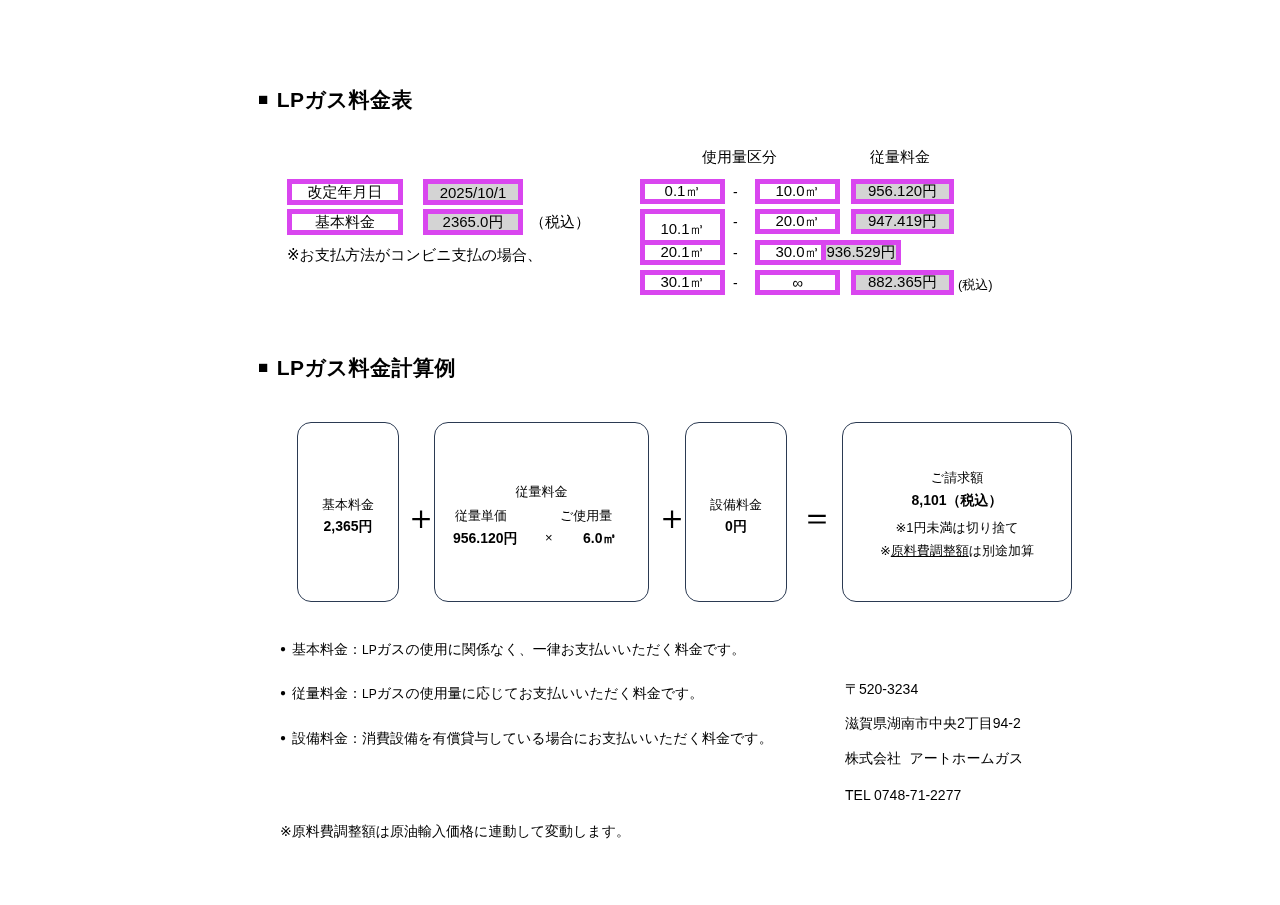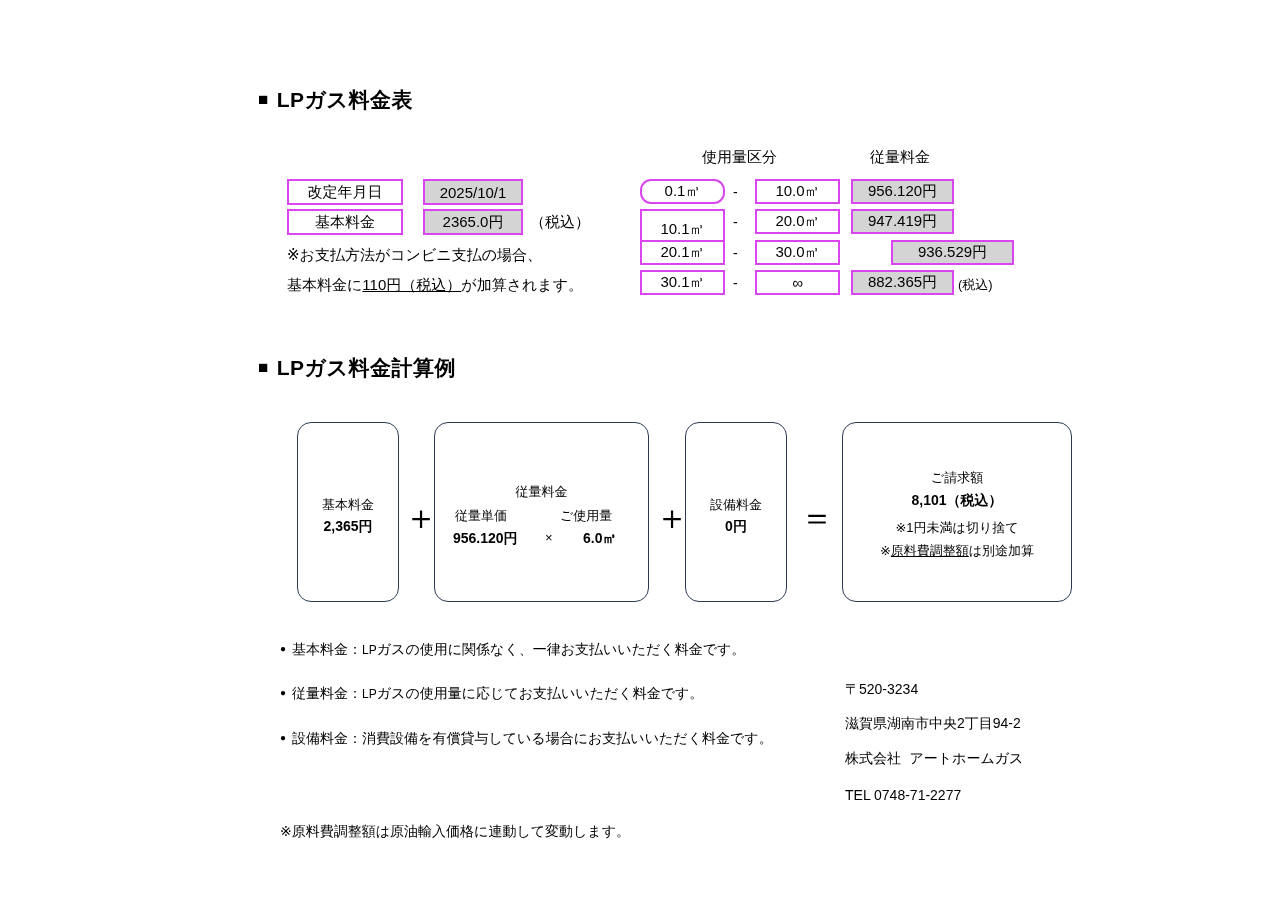--- a/index.html
+++ b/index.html
@@ -34,21 +34,21 @@
     font-size: 17px;
     vertical-align: 2px;
   }
   #heading-rate { left: 258px; top: 86px; }
   #heading-example { left: 258px; top: 354px; }
 
   
   .cell {
     position: absolute;
     box-sizing: border-box;
-    border: 2px solid #d946ef;
+    border: 5px solid #d946ef;
     background: #ffffff;
     font-size: 15px;
     display: flex;
     align-items: center;
     justify-content: center;
     white-space: nowrap;
   }
   .cell.shaded {
     background: #d4d4d4;
   }
@@ -129,38 +129,35 @@
   <div class="col-label" style="left:870px; top:148px;">従量料金</div>
 
   <div class="cell" style="left:287px; top:179px; width:116px; height:26px;">改定年月日</div>
   <div class="cell shaded" style="left:423px; top:179px; width:100px; height:26px;">2025/10/1</div>
 
   <div class="cell" style="left:287px; top:209px; width:116px; height:26px;">基本料金</div>
   <div class="cell shaded" style="left:423px; top:209px; width:100px; height:26px;">2365.0円</div>
   <div class="plain-text" style="left:530px; top:213px;">（税込）</div>
 
   <div class="plain-text" style="left:287px; top:246px;">※お支払方法がコンビニ支払の場合、</div>
-  <div class="plain-text" style="left:287px; top:276px;">
-    <span>基本料金に</span><span class="underline">110円（税込）</span><span>が加算されます。</span>
-  </div>
-
-  <div class="cell" style="left:640px; top:179px; width:85px; height:25px;border-radius:11px;">0.1㎥</div>
+
+  <div class="cell" style="left:640px; top:179px; width:85px; height:25px;">0.1㎥</div>
   <div class="dash" style="left:733px; top:184px;">-</div>
   <div class="cell" style="left:755px; top:179px; width:85px; height:25px;">10.0㎥</div>
   <div class="cell shaded" style="left:851px; top:179px; width:103px; height:25px;">956.120円</div>
 
   <div class="cell" style="left:640px; top:209px; width:85px; height:40px;">10.1㎥</div>
   <div class="dash" style="left:733px; top:214px;">-</div>
   <div class="cell" style="left:755px; top:209px; width:85px; height:25px;">20.0㎥</div>
   <div class="cell shaded" style="left:851px; top:209px; width:103px; height:25px;">947.419円</div>
 
   <div class="cell" style="left:640px; top:240px; width:85px; height:25px;">20.1㎥</div>
   <div class="dash" style="left:733px; top:245px;">-</div>
   <div class="cell" style="left:755px; top:240px; width:85px; height:25px;">30.0㎥</div>
-  <div class="cell shaded" style="left:891px; top:240px; width:123px; height:25px;">936.529円</div>
+  <div class="cell shaded" style="left:821px; top:240px; width:80px; height:25px;">936.529円</div>
 
   <div class="cell" style="left:640px; top:270px; width:85px; height:25px;">30.1㎥</div>
   <div class="dash" style="left:733px; top:275px;">-</div>
   <div class="cell" style="left:755px; top:270px; width:85px; height:25px;">∞</div>
   <div class="cell shaded" style="left:851px; top:270px; width:103px; height:25px;">882.365円</div>
   <div class="plain-text" style="left:958px; top:276px; font-size:13px;">(税込)</div>
 
   <div class="section-heading" id="heading-example">
     <span class="marker">■</span><span>LPガス料金計算例</span>
   </div>

